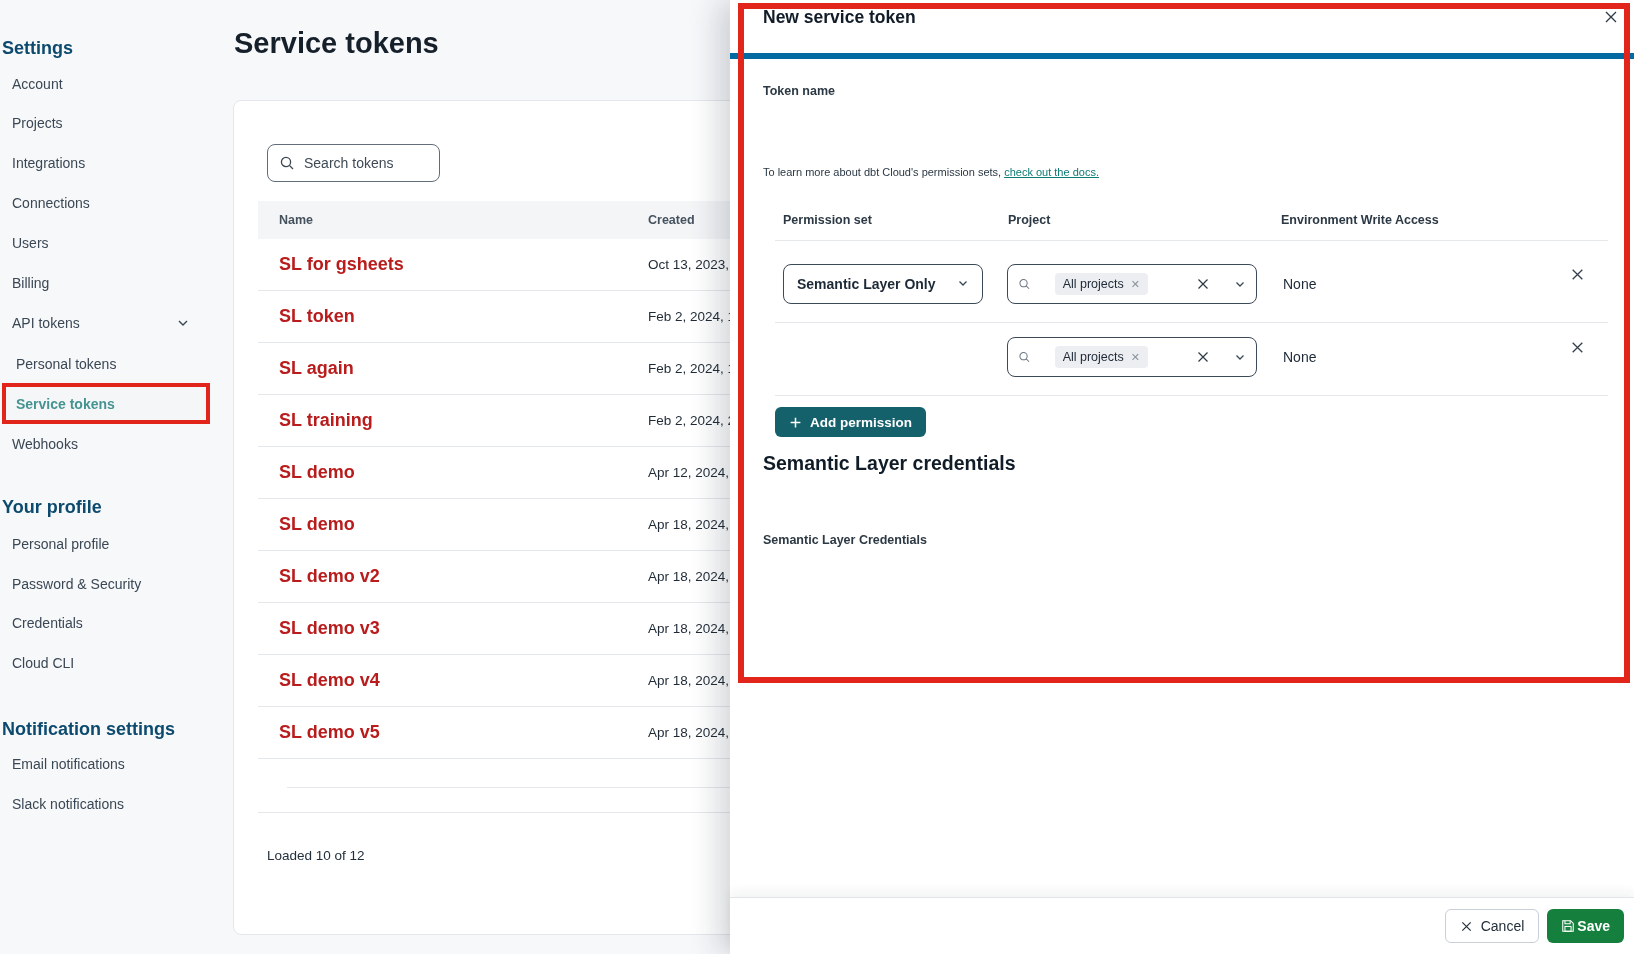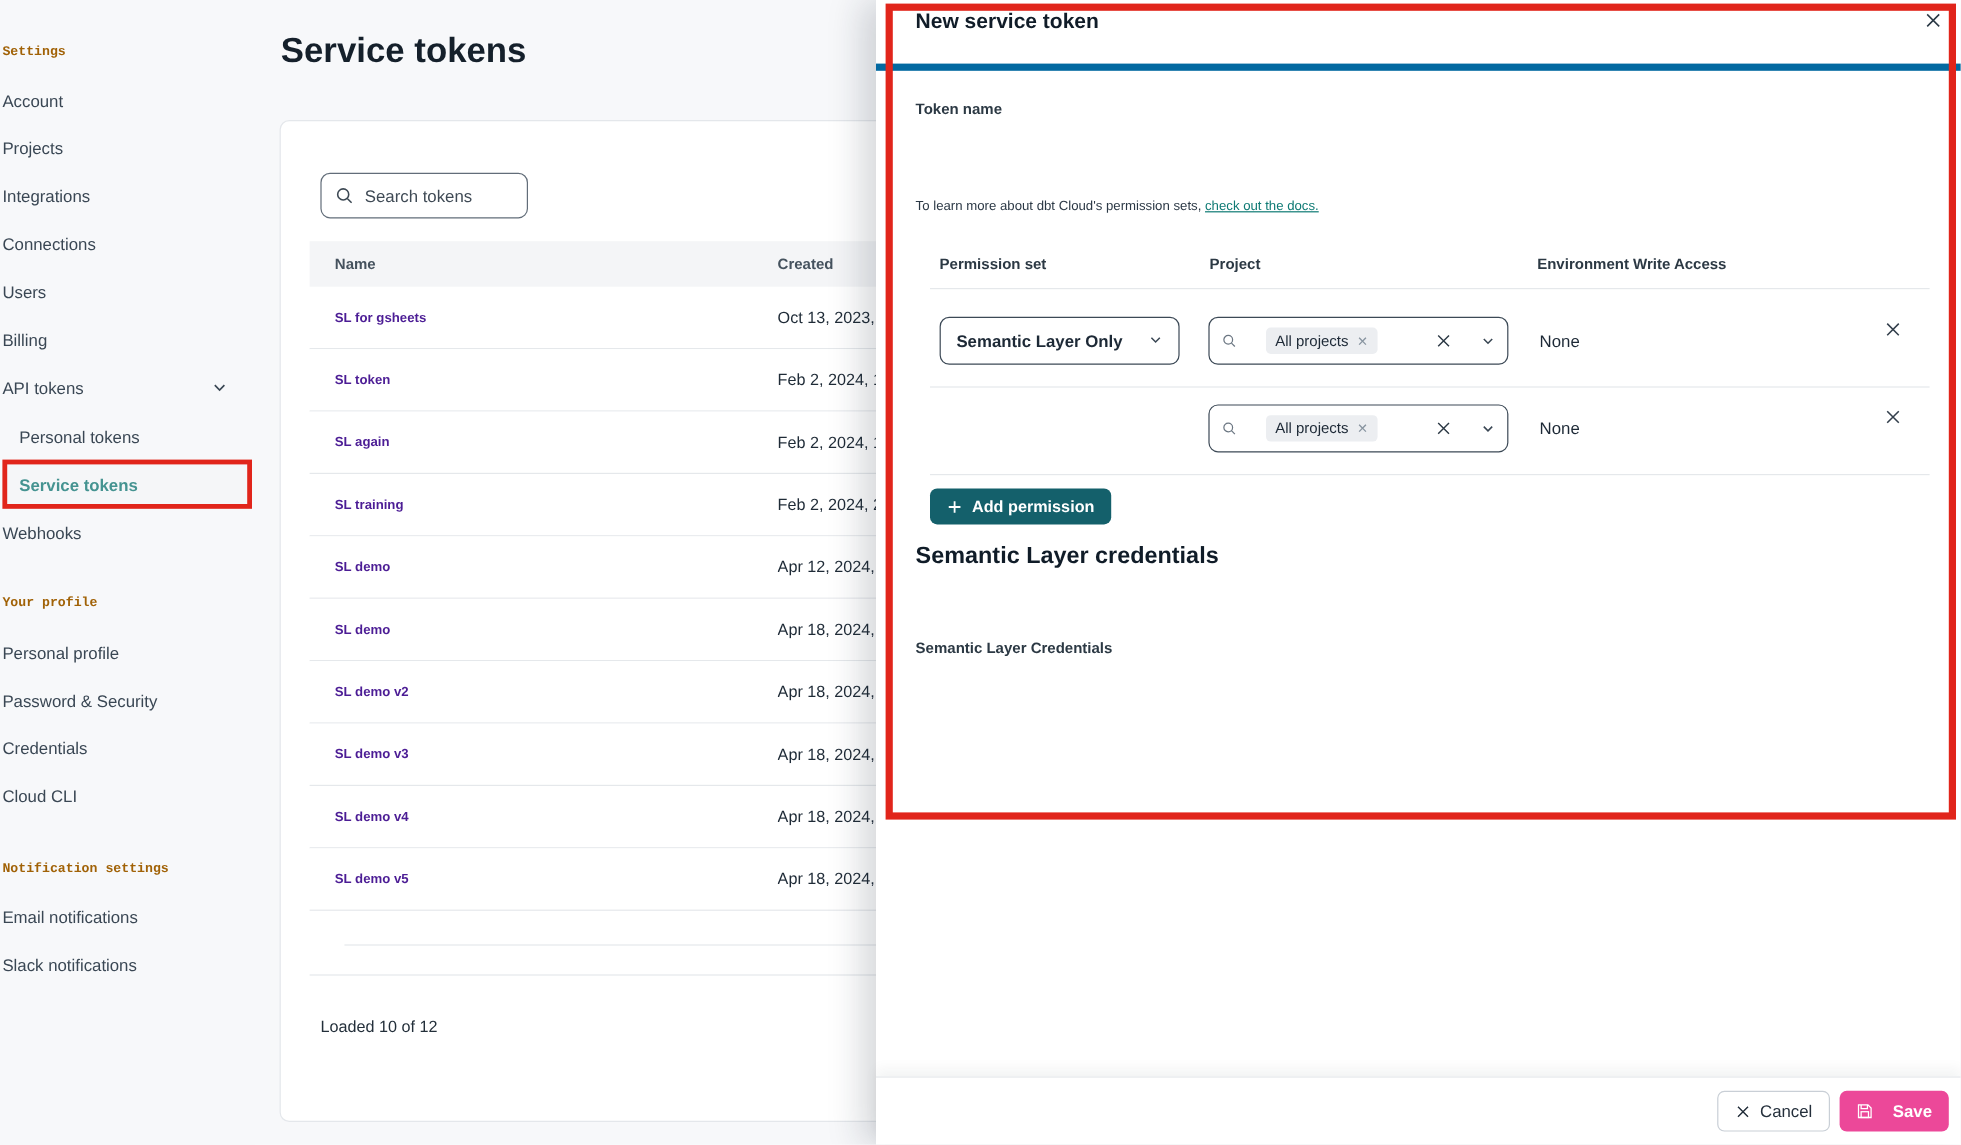--- a/index.html
+++ b/index.html
@@ -6,24 +6,24 @@
   html,body { width: 1634px; height: 954px; overflow: hidden; }
   body {
     font-family: "Liberation Sans", sans-serif;
     background: #f7f8fa;
     color: #243240;
     position: relative;
   }
   
   .sidebar { position: absolute; left: 0; top: 0; width: 222px; height: 954px; }
   .nav-heading {
-    position: absolute; left: 2px; font-size: 11px; font-weight: 700; color: #a16207; font-family: Liberation Mono, monospace;
+    position: absolute; left: 2px; font-size: 18px; font-weight: 700; color: #0c4a6e;
   }
   .nav-item {
-    position: absolute; left: 2px; font-size: 14px; color: #3a4754; cursor: pointer;
+    position: absolute; left: 12px; font-size: 14px; color: #3a4754; cursor: pointer;
     white-space: nowrap;
   }
   .nav-item.sub { left: 16px; }
   .nav-item.active { color: #0c7570; font-weight: 700; }
   .nav-chevron { position: absolute; left: 176px; top: 316px; color: #3a4754; }
   .annotation-box {
     position: absolute; border: 4px solid #e1251b; z-index: 60; pointer-events: none;
   }
   #sidebar-annotation { left: 2px; top: 383px; width: 208px; height: 41px; background: rgba(240,240,242,0.25); }
   
@@ -49,21 +49,21 @@
   .t-head {
     height: 38px; background: #f4f5f7; display: flex; align-items: center;
     font-size: 12.5px; font-weight: 700; color: #45525e;
   }
   .t-row {
     height: 52px; border-bottom: 1px solid #e5e8eb; display: flex; align-items: center;
     background: #fff; cursor: pointer;
   }
   .c-name { padding-left: 21px; width: 390px; flex: 0 0 auto; }
   .c-created { flex: 1 1 auto; overflow: hidden; white-space: nowrap; }
-  .t-row .c-name { font-size: 11px; font-weight: 700; color: #4c1d95; }
+  .t-row .c-name { font-size: 18px; font-weight: 700; color: #b91c1c; }
   .t-row .c-created { font-size: 13.5px; color: #1f2b37; }
   .divider-indent { position: absolute; left: 53px; right: 0; top: 686px; border-top: 1px solid #e5e8eb; }
   .divider-full { position: absolute; left: 24px; right: 24px; top: 711px; border-top: 1px solid #e5e8eb; }
   .loaded-status { position: absolute; left: 33px; top: 747px; font-size: 13.5px; color: #232f3a; }
   
   .drawer {
     position: absolute; left: 730px; top: 0; width: 904px; height: 954px;
     background: #fff; box-shadow: -12px 0 28px rgba(23,35,48,0.18); z-index: 10;
   }
   .drawer-header { position: absolute; left: 0; right: 0; top: 0; height: 59px; border-bottom: 6px solid #0369a1; }
@@ -123,22 +123,22 @@
     position: absolute; left: 0; right: 0; top: 897px; bottom: 0;
     border-top: 1px solid #e3e6e9; box-shadow: 0 -6px 10px rgba(20,30,40,0.05);
     display: flex; align-items: center; justify-content: flex-end; gap: 8px; padding-right: 10px;
   }
   .btn-cancel {
     height: 34px; padding: 0 14px; background: #fff; border: 1px solid #c9cfd6; border-radius: 6px;
     display: flex; align-items: center; gap: 8px; font-size: 14px; color: #242f3b; cursor: pointer;
     font-family: "Liberation Sans", sans-serif;
   }
   .btn-save {
-    height: 34px; padding: 0 14px; background: #ec4899; border: none; border-radius: 6px;
-    display: flex; align-items: center; gap: 16px; font-size: 14px; font-weight: 700; color: #fff; cursor: pointer;
+    height: 34px; padding: 0 14px; background: #15803d; border: none; border-radius: 6px;
+    display: flex; align-items: center; gap: 2px; font-size: 14px; font-weight: 700; color: #fff; cursor: pointer;
     font-family: "Liberation Sans", sans-serif;
   }
   #drawer-annotation { left: 738px; top: 3px; width: 892px; height: 680px; border-width: 6px; }
 </style>
 </head>
 <body>
 
 <nav class="sidebar">
   <div class="nav-heading" style="top:38px">Settings</div>
   <div class="nav-item" style="top:76px">Account</div>

